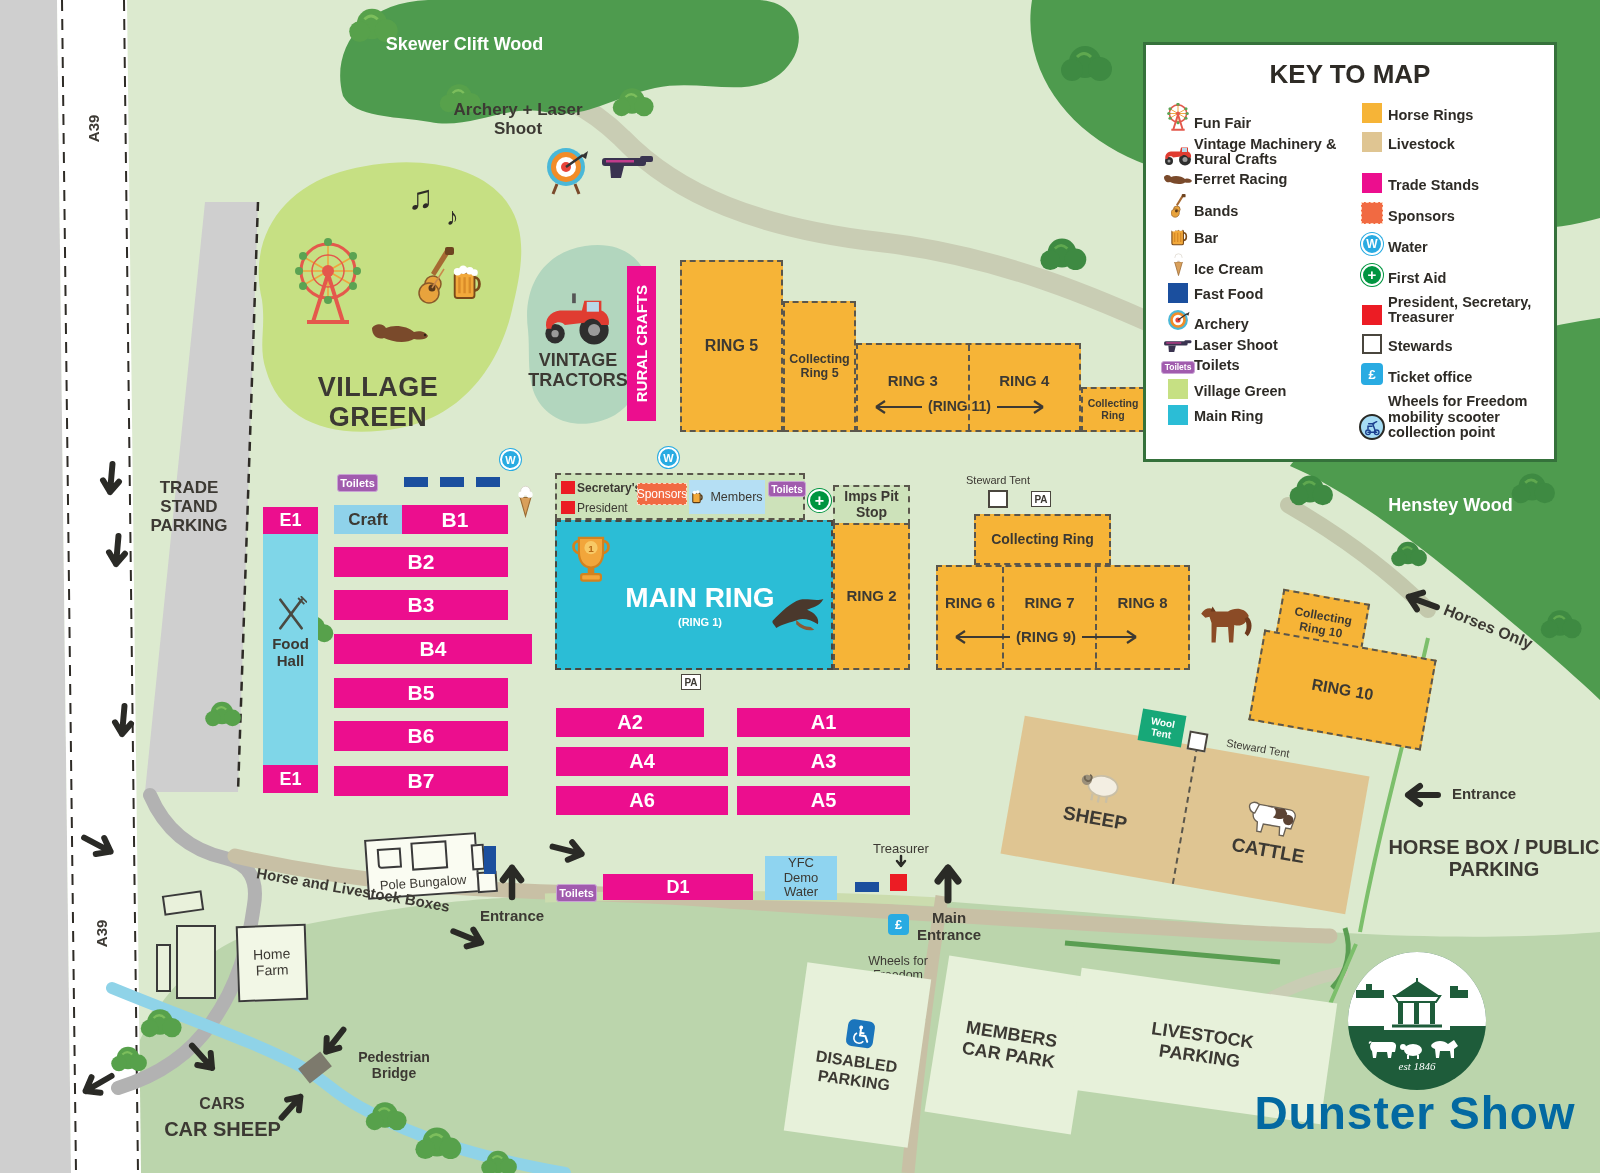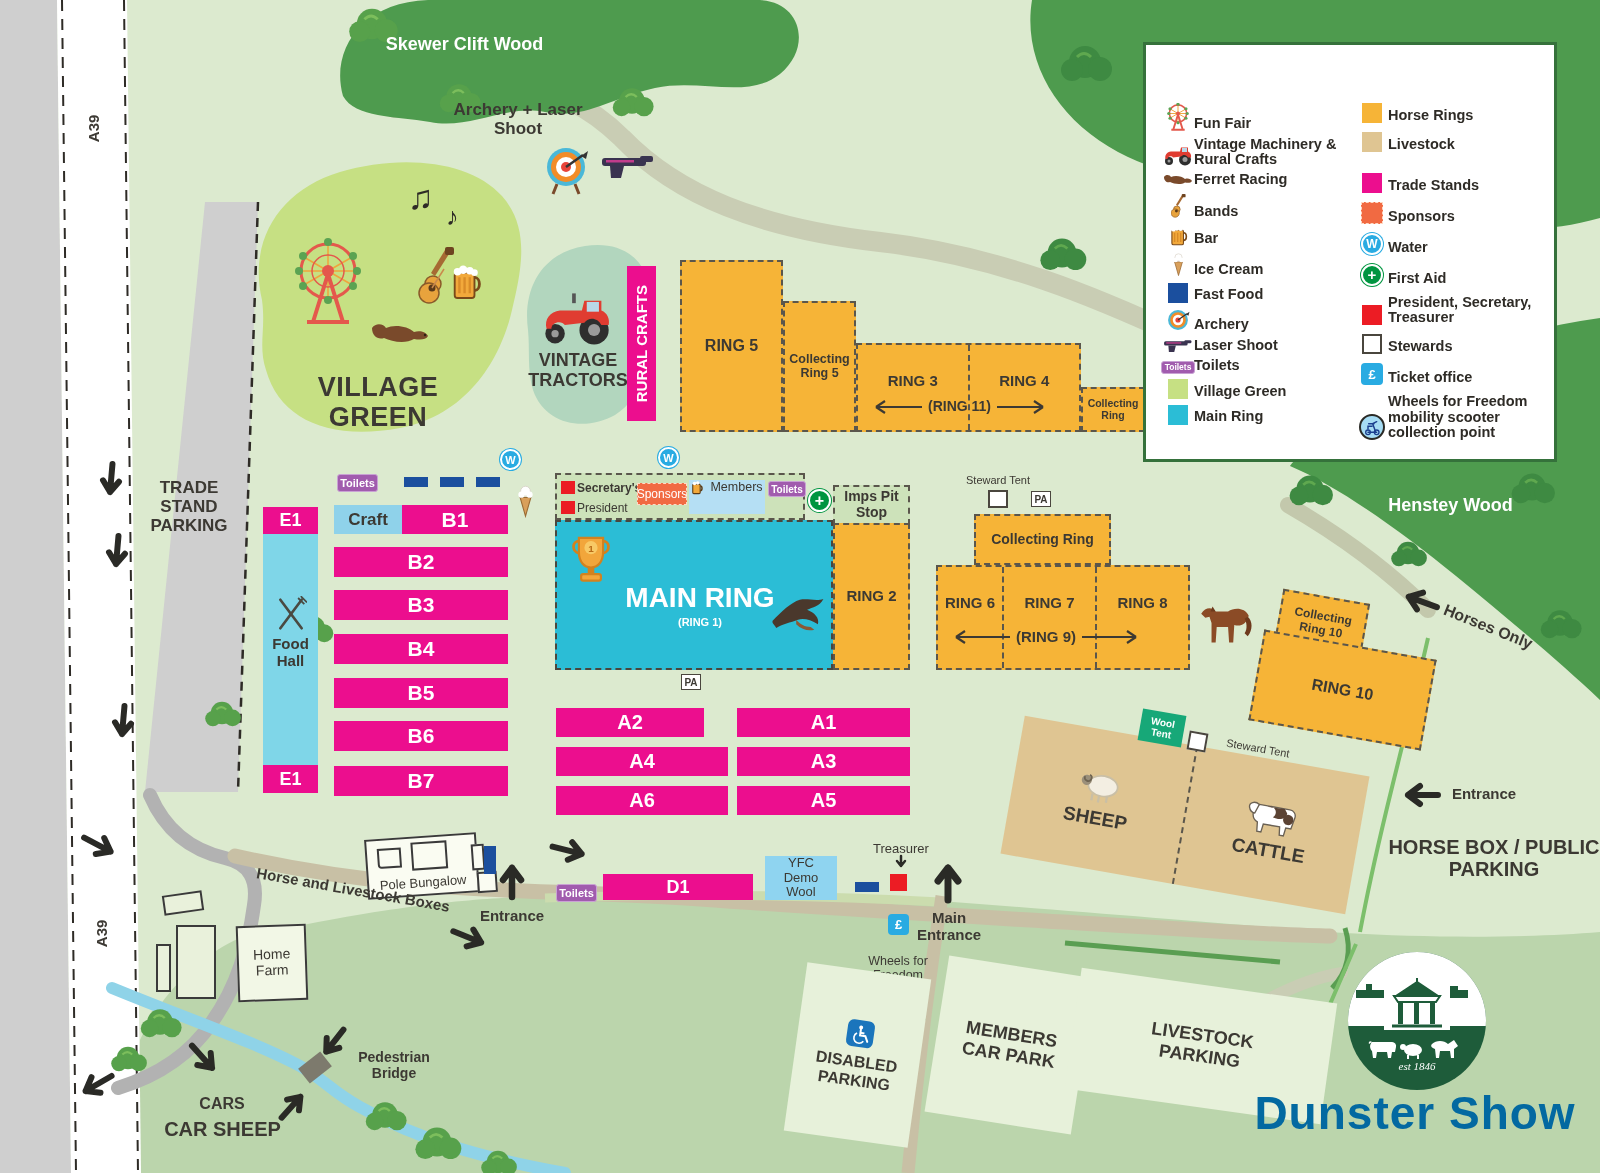--- a/index.html
+++ b/index.html
@@ -256,21 +256,21 @@
 
   <div class="wdot" style="left:658px;top:447px;width:21px;height:21px;font-size:11px">W</div>
   <div class="greenbox" style="left:555px;top:473px;width:250px;height:47px">
     <div class="redsq" style="left:4px;top:6px;width:14px;height:13px"></div>
     <span class="abs" style="left:20px;top:6px;font-size:12px;font-weight:700">Secretary's</span>
     <div class="redsq" style="left:4px;top:26px;width:14px;height:13px"></div>
     <span class="abs" style="left:20px;top:26px;font-size:12px;font-weight:400">President</span>
     <div class="abs" style="left:80px;top:8px;width:50px;height:22px;background:#F16A42;border:1px dashed #FFD9C4;color:#fff;font-size:12px;display:flex;align-items:center;justify-content:center;box-sizing:border-box">
       <span>Sponsors</span>
     </div>
-    <div class="abs" style="left:132px;top:5px;width:76px;height:34px;background:#B5DFF4;display:flex;justify-content:center;gap:7px">
+    <div class="abs" style="left:132px;top:5px;width:76px;height:34px;background:#B5DFF4;display:flex;align-items:center;justify-content:center;gap:7px">
       <svg width="12" height="16" viewBox="0 0 34 40">
         <path d="M26,14 c7,0 7,14 0,14" fill="none" stroke="#5A3A14" stroke-width="4"></path>
         <rect x="5" y="9" width="21" height="27" rx="3" fill="#F2A93B" stroke="#5A3A14" stroke-width="3"></rect>
         <circle cx="10" cy="7" r="5" fill="#FFF"></circle>
           <circle cx="19" cy="6" r="5" fill="#FFF"></circle>
       </svg>
       <span style="font-size:12.5px;font-weight:400">Members</span>
     </div>
     <div class="badge" style="left:211px;top:6px;width:36px;height:14px;font-size:10px">Toilets</div>
   </div>
@@ -391,21 +391,21 @@
       <path d="M26,2 l7,7 M29,0 l7,7" stroke="#4A4A42" stroke-width="2"></path>
     </svg>
     <div class="lbl" style="left:0;top:102px;width:55px;font-size:15px">Food Hall</div>
   </div>
   <div class="pink" style="left:334px;top:547px;width:174px;height:30px;font-size:21px">
       <span>B2</span>
     </div>
   <div class="pink" style="left:334px;top:590px;width:174px;height:30px;font-size:21px">
       <span>B3</span>
     </div>
-  <div class="pink" style="left:334px;top:634px;width:174px;height:30px;font-size:21px">
+  <div class="pink" style="left:334px;top:634px;width:198px;height:30px;font-size:21px">
       <span>B4</span>
     </div>
   <div class="pink" style="left:334px;top:678px;width:174px;height:30px;font-size:21px">
       <span>B5</span>
     </div>
   <div class="pink" style="left:334px;top:721px;width:174px;height:30px;font-size:21px">
       <span>B6</span>
     </div>
   <div class="pink" style="left:334px;top:766px;width:174px;height:30px;font-size:21px">
       <span>B7</span>
@@ -431,21 +431,21 @@
     </div>
   <div class="pink" style="left:737px;top:786px;width:173px;height:29px;font-size:20px">
       <span>A5</span>
     </div>
 
   <div class="badge" style="left:556px;top:884px;width:39px;height:16px">Toilets</div>
   <div class="pink" style="left:603px;top:874px;width:150px;height:26px;font-size:18px">
       <span>D1</span>
     </div>
   <div class="abs" style="left:765px;top:856px;width:72px;height:44px;background:#8FD4F0;display:flex;align-items:center;justify-content:center">
-    <span class="lbl" style="position:static;font-size:13px;width:46px;font-weight:400">YFC Demo Wool</span>
+    <span class="lbl" style="position:static;font-size:13px;width:46px;font-weight:400">YFC Demo Water</span>
   </div>
   <div class="bluesq" style="left:855px;top:882px;width:24px;height:10px"></div>
   <div class="lbl" style="left:865px;top:842px;width:72px;font-size:13px;font-weight:400">Treasurer</div>
   <svg class="abs" style="left:892px;top:856px;transform:rotate(90deg)" width="18" height="14">
       <path d="M2,7 H12 M12,7 L7,3 M12,7 L7,11" stroke="#2A2A26" stroke-width="2.5" fill="none" stroke-linecap="round"></path>
     </svg>
   <div class="redsq" style="left:890px;top:874px;width:17px;height:17px"></div>
   <svg class="abs arrow" style="left:924px;top:866px;transform:rotate(-90deg)" width="48" height="30">
       <path d="M5,15 H37 M37,15 L24,5 M37,15 L24,25" stroke="#2A2A26" stroke-width="7" fill="none" stroke-linecap="round"></path>
     </svg>
@@ -532,20 +532,21 @@
     <span style="font-size:16px;width:90px">DISABLED PARKING</span>
   </div>
   <div class="paleblock" style="left:936px;top:966px;width:148px;height:158px;transform:rotate(9deg)">
     <span style="font-size:18px;width:120px">MEMBERS CAR PARK</span>
   </div>
   <div class="paleblock" style="left:1072px;top:985px;width:258px;height:122px;transform:rotate(8deg)">
     <span style="font-size:18px;width:140px">LIVESTOCK PARKING</span>
   </div>
 
   <div class="key">
+    <div class="ktitle">KEY TO MAP</div>
     <div class="kcol l">
       <div class="krow">
         <span class="kic">
           <svg width="26" height="28" viewBox="0 0 74 88">
               <g stroke="#F0A43C" stroke-width="3">
                 <path d="M37,33 L37,3 M37,33 L63,18 M37,33 L67,33 M37,33 L63,48 M37,33 L37,63 M37,33 L11,48 M37,33 L7,33 M37,33 L11,18"></path>
               </g>
               <circle cx="37" cy="33" r="27" fill="none" stroke="#E4584C" stroke-width="5"></circle>
               <circle cx="37" cy="33" r="6" fill="#E4584C"></circle>
               <g fill="#5BA352">

